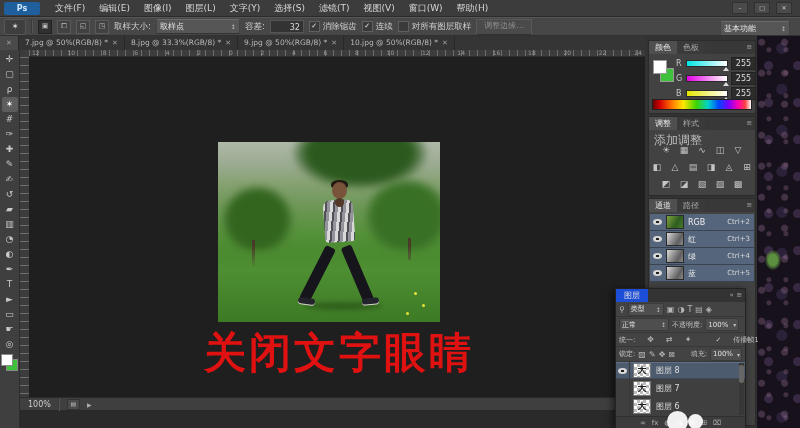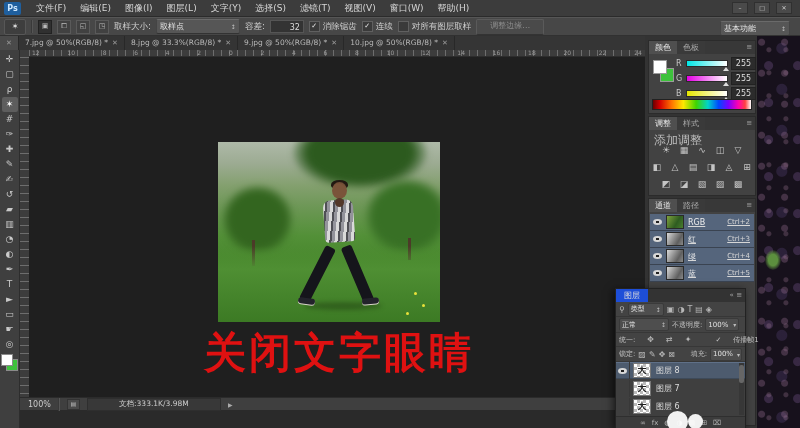--- a/index.html
+++ b/index.html
@@ -3,21 +3,21 @@
 <meta charset="utf-8">
 <style>
   html,body{margin:0;padding:0;background:#111;}
   #app{position:relative;width:800px;height:428px;overflow:hidden;background:#2a2a2a;
        font-family:"DejaVu Sans","Liberation Sans",sans-serif;color:#d6d6d6;font-size:9px;
        -webkit-font-smoothing:antialiased;}
   .abs{position:absolute;}
   
   #titlebar{left:0;top:0;width:800px;height:17px;background:#3c3c3c;border-bottom:1px solid #2b2b2b;
             display:flex;align-items:center;padding-left:2px;box-sizing:border-box;}
-  .ps-logo{width:17px;height:13px;background:#1f5f9e;color:#cfe8ff;font-weight:bold;font-size:8px;
+  .ps-logo{width:36px;height:13px;background:#1f5f9e;color:#cfe8ff;font-weight:bold;font-size:8px;
            text-align:center;line-height:13px;border-radius:2px;margin:0 8px 0 2px;}
   .menu-item{padding:0 7px;line-height:16px;color:#d6d6d6;font-size:9px;white-space:nowrap;}
   .win-controls{position:absolute;right:8px;top:2px;display:flex;gap:6px;}
   .win-btn{width:14px;height:10px;background:#4a4a4a;border:1px solid #303030;color:#cfcfcf;
            font-size:6px;line-height:9px;text-align:center;}
   
   #optionsbar{left:0;top:17px;width:800px;height:19px;background:#474747;border-top:1px solid #565656;
               border-bottom:1px solid #313131;display:flex;align-items:center;gap:5px;padding:0 4px;box-sizing:border-box;}
   .opt-tool{width:20px;height:14px;background:#3e3e3e;border:1px solid #575757;border-radius:2px;
             color:#e2e2e2;font-size:8px;text-align:center;line-height:13px;}
@@ -28,21 +28,21 @@
   .opt-label{color:#cfcfcf;font-size:8.5px;white-space:nowrap;}
   .select{height:13px;background:#565656;border-top:1px solid #6a6a6a;border-bottom:1px solid #333;
           border-left:1px solid #444;border-right:1px solid #444;border-radius:2px;display:flex;
           align-items:center;justify-content:space-between;padding:0 3px;font-size:8px;color:#e6e6e6;}
   .updown{font-size:6px;color:#bdbdbd;margin-left:4px;}
   .txt-input{width:34px;height:13px;background:#333;border:1px solid #555;color:#ddd;font-size:8px;
              line-height:13px;padding-left:19px;box-sizing:border-box;}
   .chk{display:flex;align-items:center;gap:3px;}
   .chk-box{width:9px;height:9px;background:#3a3a3a;border:1px solid #606060;color:#e8e8e8;font-size:7px;
            line-height:8px;text-align:center;}
-  .btn-disabled{height:14px;padding:0 13px;background:#4a4a4a;border:1px solid #5a5a5a;border-bottom-color:#333;
+  .btn-disabled{height:14px;padding:0 7px;background:#4a4a4a;border:1px solid #5a5a5a;border-bottom-color:#333;
                 border-radius:2px;color:#8d8d8d;font-size:8px;line-height:12px;}
   .workspace{position:absolute;right:10px;top:3px;width:62px;}
   
   #tabbar{left:0;top:36px;width:757px;height:14px;background:#353535;display:flex;border-bottom:1px solid #2a2a2a;}
   .doc-tab{display:flex;align-items:center;gap:4px;padding:0 6px;font-size:7.5px;color:#b9b9b9;
            background:#343434;border-right:1px solid #282828;white-space:nowrap;line-height:14px;}
   .doc-tab.active{background:#4a4a4a;color:#e9e9e9;}
   .tab-close{color:#9a9a9a;font-size:7px;}
   
   #toolbar{left:0;top:50px;width:20px;height:378px;background:#3f3f3f;border-right:1px solid #2d2d2d;
@@ -114,21 +114,21 @@
             text-align:center;line-height:11px;}
   .rainbow{position:absolute;left:3px;right:3px;bottom:3px;height:9px;border:1px solid #222;
            background:linear-gradient(90deg,#6e0000 0%,#d40000 7%,#ff7300 19%,#ffe800 31%,#3fd400 44%,
                       #00d4c8 56%,#0048ff 67%,#7a00ff 77%,#ff00b0 87%,#ff4040 94%,#fff 100%);}
   
   .add-label{position:absolute;left:5px;top:15px;font-size:12px;color:#bcbcbc;}
   .adj-row{position:absolute;left:0;width:100%;display:flex;justify-content:center;gap:5px;}
   .adj-icon{width:13px;height:13px;font-size:9px;line-height:13px;text-align:center;color:#c5c5c5;}
   
   .chan-row{position:absolute;left:1px;width:104px;height:17px;background:#55657c;border-bottom:1px solid #3a4351;
-            display:flex;align-items:center;gap:4px;padding-left:3px;box-sizing:border-box;text-decoration:underline;}
+            display:flex;align-items:center;gap:4px;padding-left:3px;box-sizing:border-box;}
   .eye{width:9px;height:6px;border-radius:50%;background:radial-gradient(circle,#222 0 1.2px,#d8d8d8 1.3px);}
   .eye-empty{width:9px;height:6px;}
   .chan-thumb{width:16px;height:12px;border:1px solid #2a2a2a;}
   .thumb-rgb{background:linear-gradient(120deg,#7fa23e,#2e5c20 60%,#4a7d2e);}
   .thumb-grey{background:linear-gradient(120deg,#d9d9d9,#5f5f5f 70%,#8a8a8a);}
   .chan-name{flex:1;font-size:8px;color:#eee;}
   .chan-key{font-size:7px;color:#d5d5d5;padding-right:4px;}
   
   #layers-float{left:615px;top:288px;width:131px;height:140px;background:#434343;border:1px solid #222;
                 box-shadow:-2px 2px 8px rgba(0,0,0,.6);z-index:5;box-sizing:border-box;}
@@ -526,21 +526,20 @@
       <span>▤</span>
       <span>⊞</span>
       <span>⌧</span>
     </div>
   </div>
 
   <div id="statusbar" class="abs">
     <span class="status-zoom">100%</span>
     <div class="sep"></div>
     <span class="status-badge">▤</span>
-    <div class="doc-field">文档:333.1K/3.98M</div>
     <span class="play">▶</span>
   </div>
 
 
   <div id="wallpaper" class="abs"></div>
   <div class="wp-green"></div>
 
   <div class="wm-circle wm1"></div>
   <div class="wm-circle wm2"></div>
 

